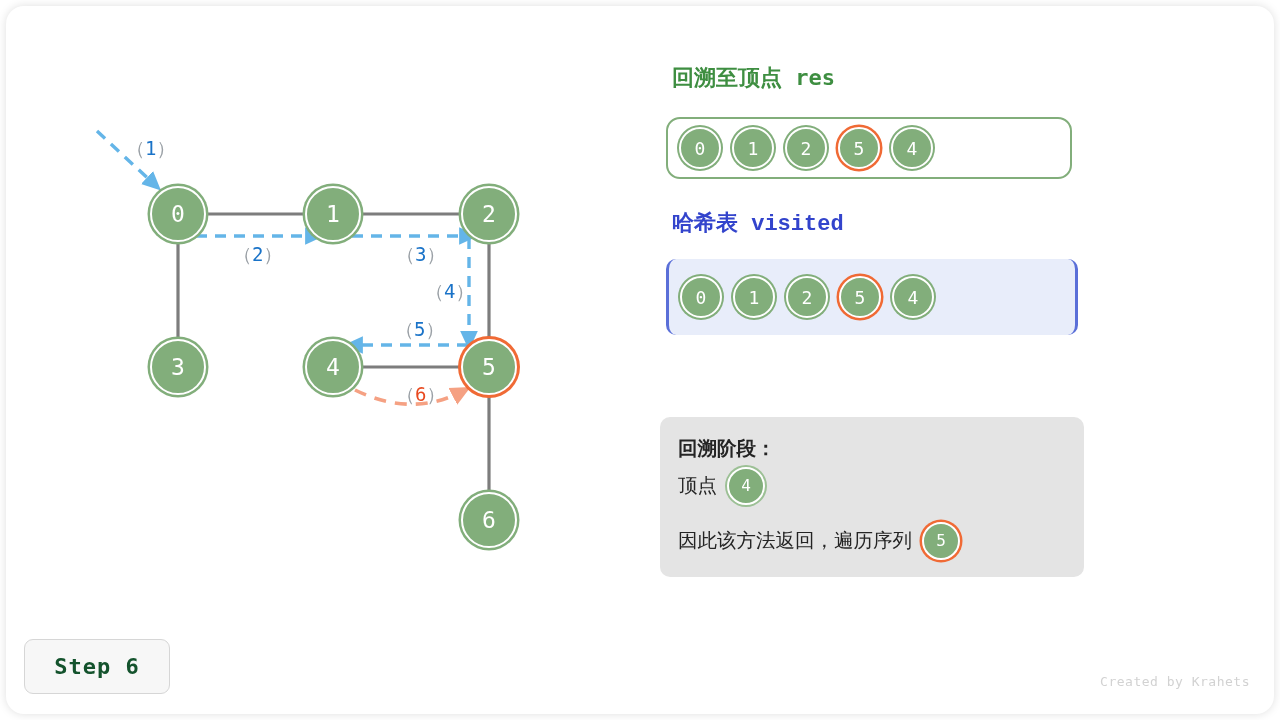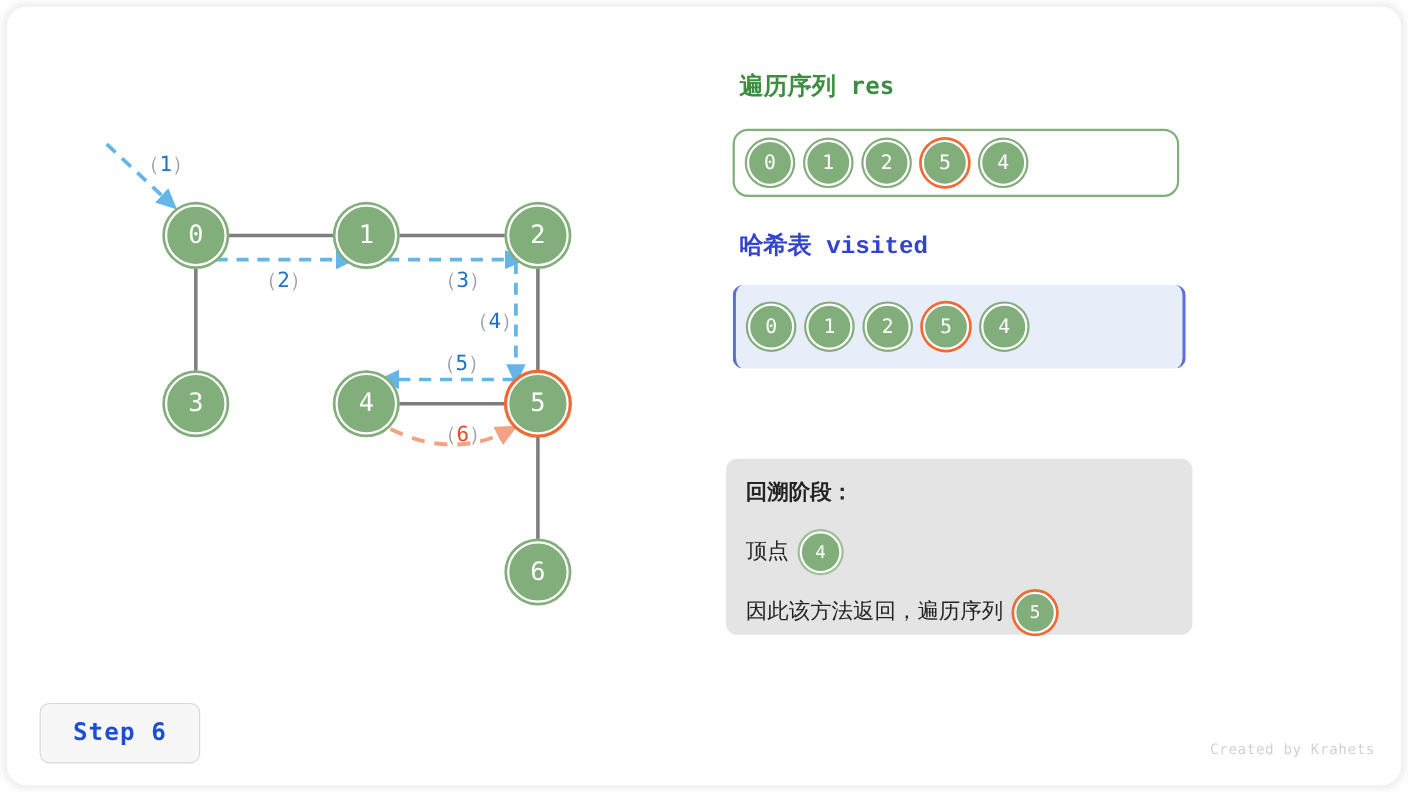--- a/index.html
+++ b/index.html
@@ -82,38 +82,38 @@
   .info-box{
     position:absolute;left:0px;top:417px;width:424px;height:160px;
     background:#e4e4e4;border-radius:10px;box-sizing:border-box;
     padding:22px 20px 0 18px;
   }
   .info-line{
     display:flex;align-items:center;
     font-size:19.5px;color:#242424;line-height:1;
     margin-bottom:17px;white-space:nowrap;
   }
-  .info-line.head{font-weight:bold;margin-bottom:24px;}
+  .info-line.head{font-weight:bold;margin-bottom:8px;}
   .info-chip{
     width:38px;height:38px;border-radius:50%;flex:0 0 auto;
     background:#82ae7b;border:2px solid #ffffff;box-sizing:border-box;
     box-shadow:0 0 0 2px #9cc095;
     display:flex;align-items:center;justify-content:center;
     color:#ffffff;font-size:16px;margin:0 10px;
     font-family:"DejaVu Sans Mono","Liberation Mono",monospace;
   }
   .info-chip.hl{box-shadow:0 0 0 2.5px #f06a35;}
 
   
   .step-badge{
-    position:absolute;left:36px;top:639px;width:146px;height:55px;
+    position:absolute;left:24px;top:639px;width:146px;height:55px;
     background:#f7f7f7;border:1px solid #d6d6d6;border-radius:9px;
     box-sizing:border-box;
     display:flex;align-items:center;justify-content:center;
-    color:#1d4ed8;font-size:22px;font-weight:bold;letter-spacing:1px;
+    color:#14532d;font-size:22px;font-weight:bold;letter-spacing:1px;
     font-family:"DejaVu Sans Mono","Liberation Mono",monospace;
   }
   .credit{
     position:absolute;right:30px;top:674px;
     color:#d2d2d2;font-size:13px;letter-spacing:0.5px;
     font-family:"DejaVu Sans Mono","Liberation Mono",monospace;
   }
 </style>
 </head>
 <body>
@@ -169,21 +169,21 @@
       <div class="steplabel" style="left: 126px; top: 136px;"><span>（</span><b>1</b><span>）</span></div>
       <div class="steplabel" style="left: 233px; top: 242px;"><span>（</span><b>2</b><span>）</span></div>
       <div class="steplabel" style="left: 396px; top: 242px;"><span>（</span><b>3</b><span>）</span></div>
       <div class="steplabel" style="left: 425px; top: 279px;"><span>（</span><b>4</b><span>）</span></div>
       <div class="steplabel" style="left: 395px; top: 317px;"><span>（</span><b>5</b><span>）</span></div>
       <div class="steplabel orange" style="left: 396px; top: 382px;"><span>（</span><b>6</b><span>）</span></div>
     </div>
 
   <div class="panel">
 
-    <div class="sec-title" id="res-title">遍历序列 res</div>
+    <div class="sec-title" id="res-title">回溯至顶点 res</div>
     <div class="res-box" id="res-box">
         <div class="chip">0</div>
         <div class="chip">1</div>
         <div class="chip">2</div>
         <div class="chip hl">5</div>
         <div class="chip">4</div>
       </div>
 
     <div class="sec-title" id="visited-title">哈希表 visited</div>
     <div class="visited-box" id="visited-box">

